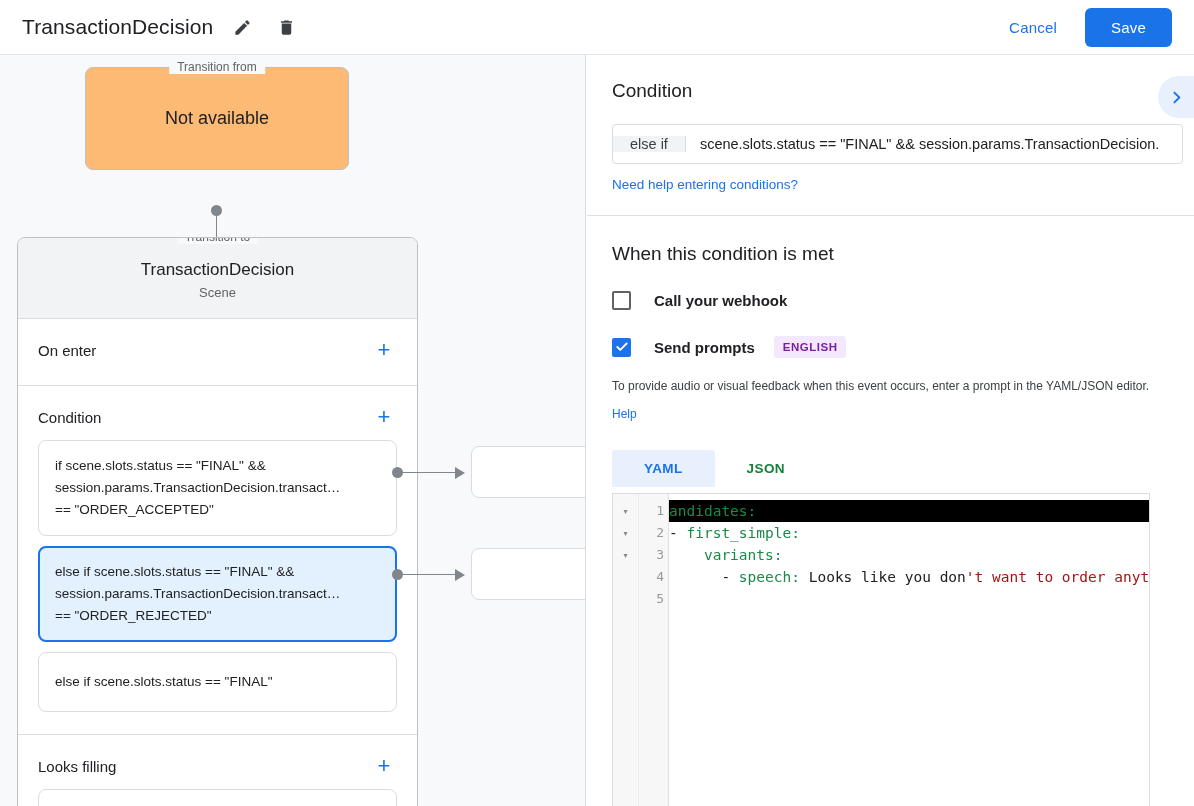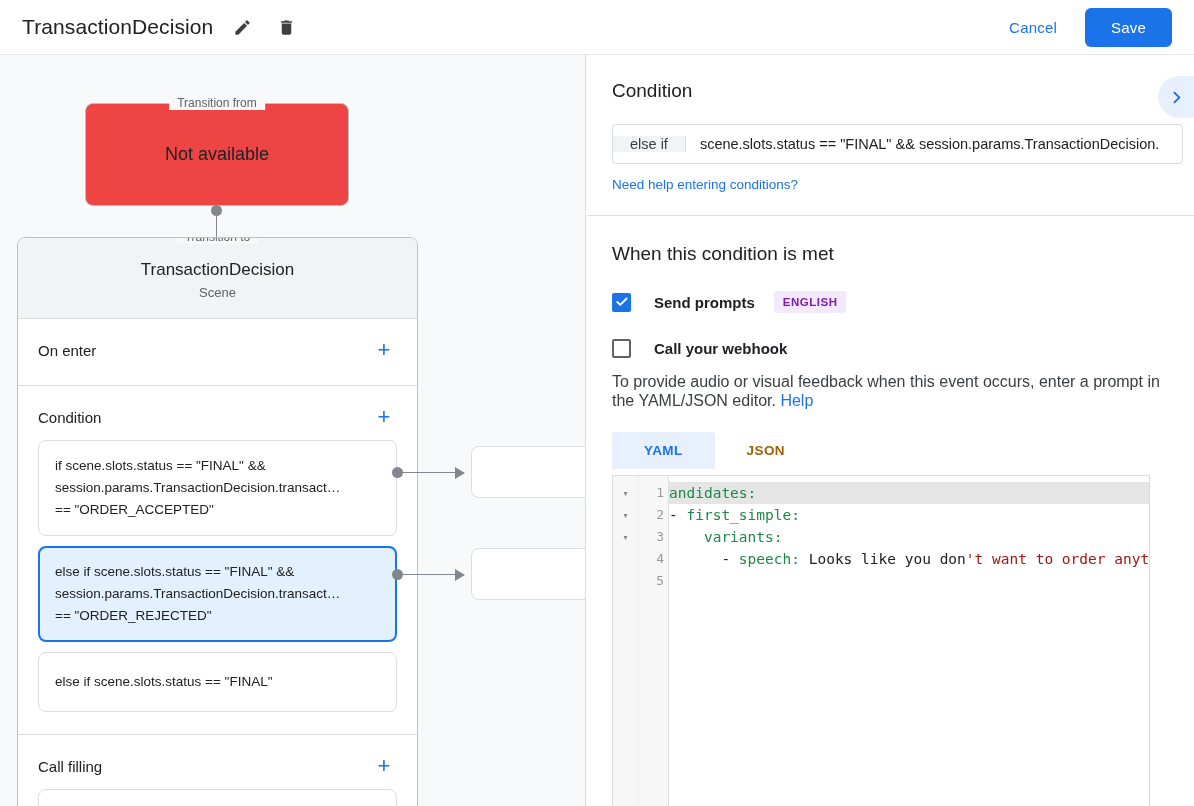--- a/index.html
+++ b/index.html
@@ -50,22 +50,21 @@
     width: 586px; height: 751px;
     background: #f8f9fa;
     border-right: 1px solid #dadce0;
     overflow: hidden;
   }
 
   .fieldset-box {
     position: absolute;
     border: 1px solid #bdc1c6;
     border-radius: 8px;
-    background: #ef4444;
-    margin-top: 36px;
+    background: #fdba74;
   }
   .fieldset-legend {
     position: absolute;
     top: -8px;
     background: #f8f9fa;
     padding: 0 8px;
     font-size: 12px; color: #5f6368;
     white-space: nowrap;
   }
 
@@ -246,30 +245,30 @@
     margin-left: 23px; font-size: 15px; font-weight: bold; color: #202124;
   }
   .lang-badge {
     margin-left: 19px;
     background: #f3e8fd; color: #7b1fa2;
     font-size: 11.5px; font-weight: bold; letter-spacing: .5px;
     padding: 5px 9px; border-radius: 3px;
   }
   .desc-text {
     margin-top: 14px;
-    font-size: 16px; color: #3c4043; line-height: 19px;
+    font-size: 12px; color: #3c4043; line-height: 28px;
     max-width: 560px;
   }
   .desc-text a { color: #1a73e8; text-decoration: none; cursor: pointer; }
 
   .tabs { display: flex; margin-top: 22px; }
   .tab {
     font-size: 13.5px; font-weight: bold; letter-spacing: .4px;
     padding: 11px 32px; cursor: pointer;
-    color: #a16207; border-radius: 3px 3px 0 0;
+    color: #15803d; border-radius: 3px 3px 0 0;
   }
   .tab.active { background: #e8f0fe; color: #1a73e8; }
 
   
   .editor {
     margin-top: 6px; margin-right: 19px;
     border: 1px solid #dadce0;
     height: 360px;
     display: flex;
     overflow: hidden;
@@ -301,21 +300,21 @@
     flex: 1; position: relative; padding-top: 6px;
     overflow: hidden;
   }
   .code-line {
     height: 22px; line-height: 22px;
     font-family: "DejaVu Sans Mono", monospace;
     font-size: 14.5px;
     white-space: pre;
     color: #202124;
   }
-  .code-line.hl { background: #e5e5e5; }
+  .code-line.hl { background: #000000; }
   .tok-green { color: #1a8a47; }
   .tok-str { color: #a31515; }
   .tok-plain { color: #202124; }
 </style>
 </head>
 <body>
 
 <div id="app">
 
   <div class="header">
@@ -394,21 +393,21 @@
           <span class="ln">== "ORDER_REJECTED"</span>
         </div>
 
         <div class="cond-card" style="padding-top:18px;padding-bottom:18px;">
           <span class="ln">else if scene.slots.status == "FINAL"</span>
         </div>
       </div>
 
       <div class="section">
         <div class="section-head">
-          <span class="section-title">Call filling</span>
+          <span class="section-title">Looks filling</span>
           <span class="plus-btn">+</span>
         </div>
         <div class="slot-card">Slot validation</div>
 
       </div>
     </div>
   </div>
 
   <div class="right-panel">
 
@@ -424,36 +423,36 @@
       <div class="cond-input-row">
         <div class="cond-prefix">else if</div>
         <input class="cond-value" type="text" value="scene.slots.status == &quot;FINAL&quot; &amp;&amp; session.params.TransactionDecision." style="">
       </div>
 
       <span class="help-link">Need help entering conditions?</span>
     </div>
 
     <div class="met-area">
       <div class="met-title">When this condition is met</div>
+
+      <div class="check-row">
+        <span class="cb"></span>
+        <span class="cb-label">Call your webhook</span>
+      </div>
 
       <div class="check-row">
         <span class="cb checked">
           <svg width="14" height="14" viewBox="0 0 24 24" fill="none" stroke="#ffffff" stroke-width="3.2" stroke-linecap="round" stroke-linejoin="round">
             <polyline points="20 6 9 17 4 12"></polyline>
           </svg>
         </span>
         <span class="cb-label">Send prompts</span>
         <span class="lang-badge">ENGLISH</span>
       </div>
 
-      <div class="check-row">
-        <span class="cb"></span>
-        <span class="cb-label">Call your webhook</span>
-      </div>
-
       <div class="desc-text">
         <span>To provide audio or visual feedback when this event occurs, enter a prompt in the YAML/JSON editor. </span><a>Help</a>
       </div>
 
       <div class="tabs">
         <div class="tab active">YAML</div>
         <div class="tab">JSON</div>
       </div>
 
       <div class="editor">

